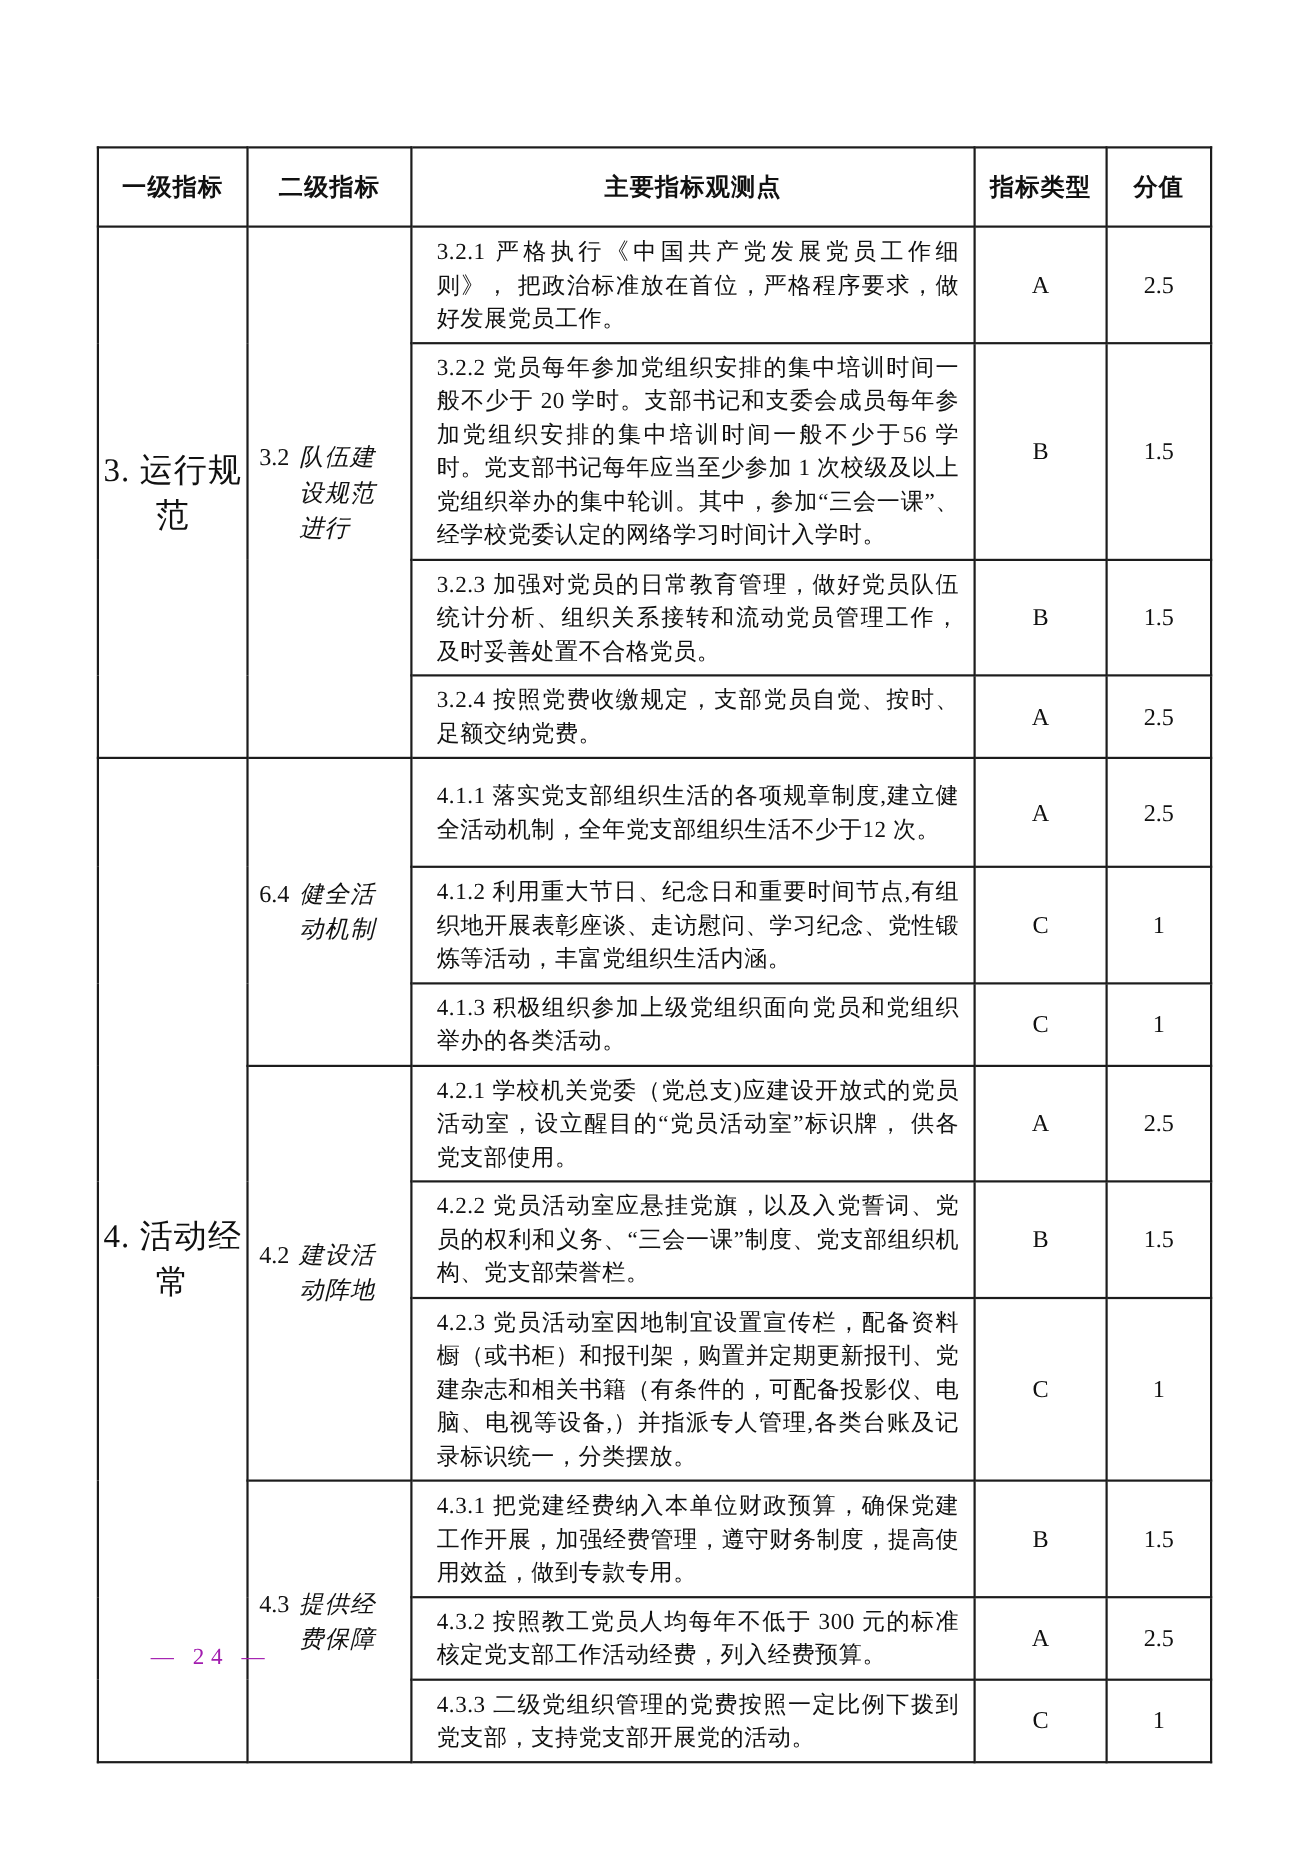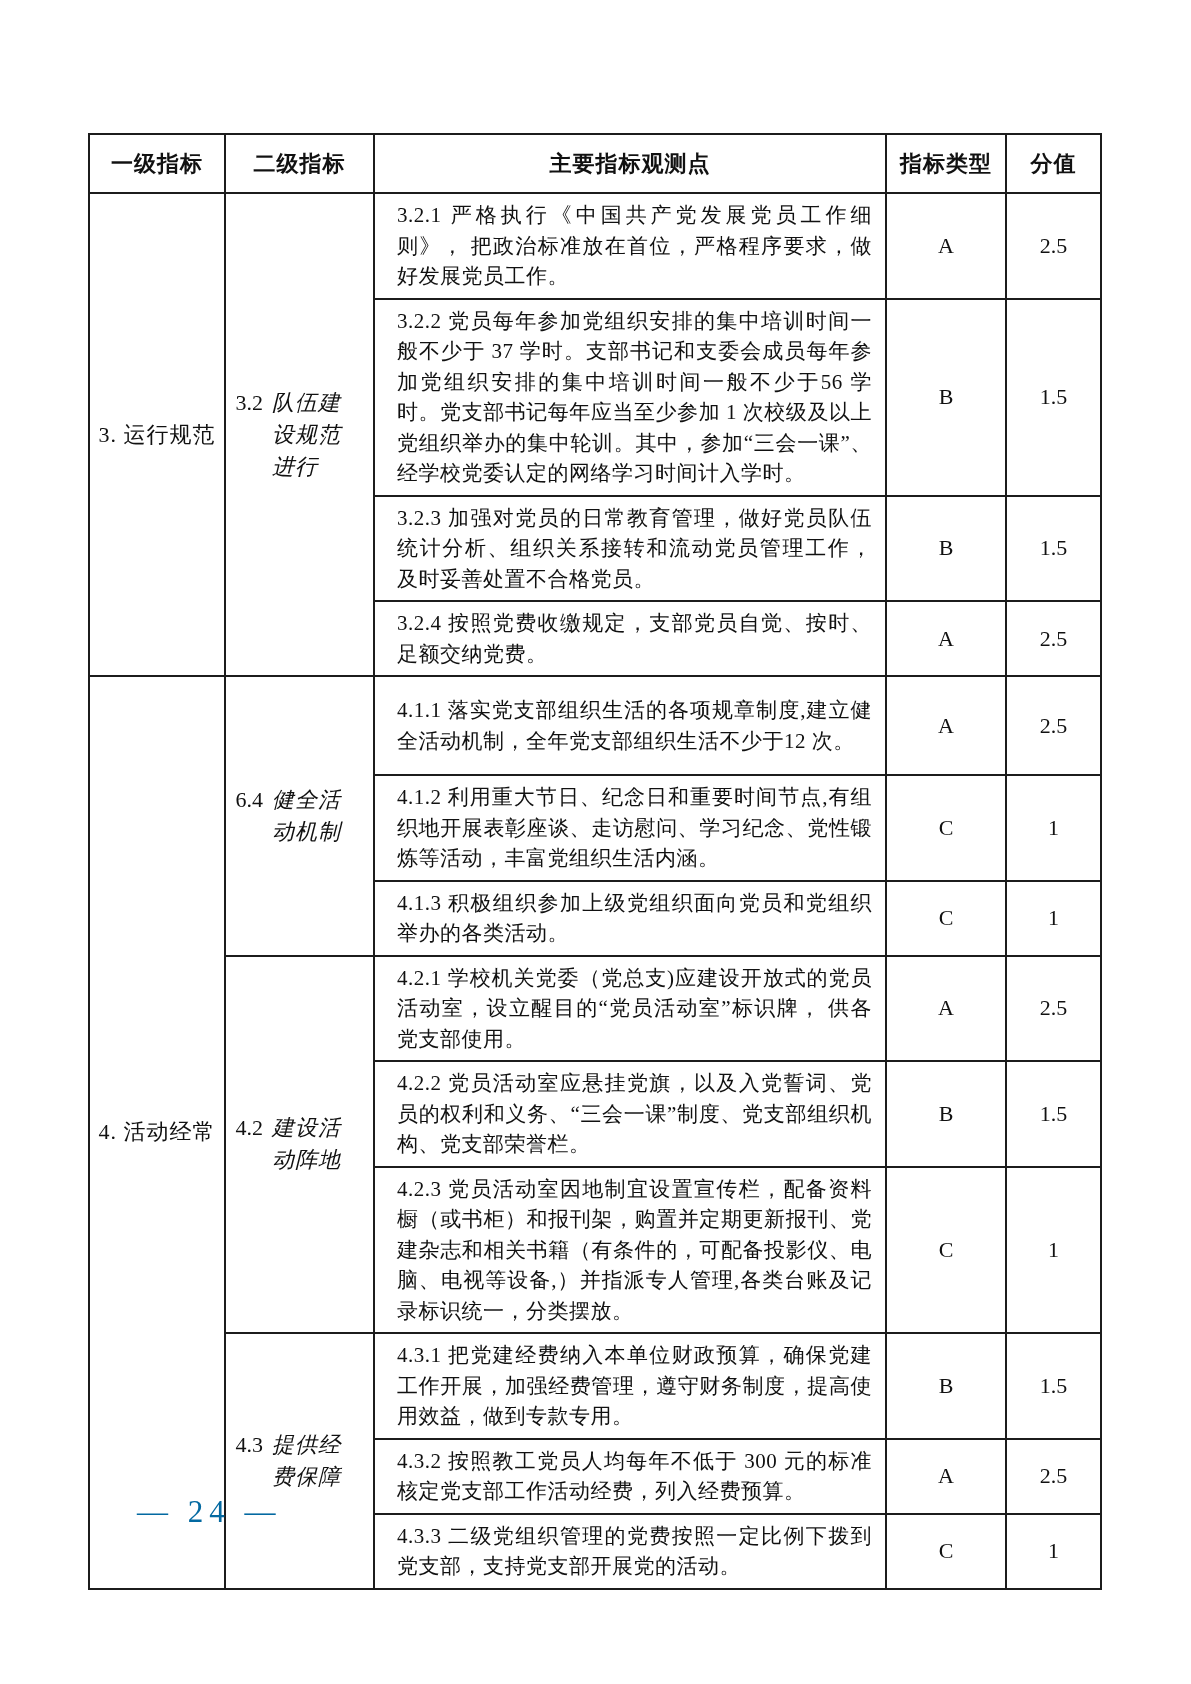--- a/index.html
+++ b/index.html
@@ -22,21 +22,21 @@
     vertical-align:middle;
     padding:0;
   }
   
   col.c1{width:136px}
   col.c2{width:149px}
   col.c3{width:512px}
   col.c4{width:120px}
   col.c5{width:95px}
 
-  tr.rhead{height:59px}
+  tr.rhead{height:72px}
   tr.r1{height:97px}
   tr.r2{height:192px}
   tr.r3{height:95px}
   tr.r4{height:65px}
   tr.r5{height:99px}
   tr.r6{height:96px}
   tr.r7{height:69px}
   tr.r8{height:93px}
   tr.r9{height:100px}
   tr.r10{height:157px}
@@ -45,21 +45,21 @@
   tr.r13{height:63px}
 
   .indicator-table th{
     font-family:"Liberation Sans","DejaVu Sans",sans-serif;
     font-weight:600;
     font-size:22px;
     text-align:center;
     letter-spacing:1px;
   }
   td.lv1{
-    font-size:22px;
+    font-size:30px;
     text-align:center;
     letter-spacing:1px;
   }
   td.lv2{padding:16px 6px;}
   .lv2wrap{
     display:flex;
     justify-content:center;
     align-items:flex-start;
     gap:9px;
     font-size:22px;
@@ -77,23 +77,23 @@
     padding:6px 13px 6px 22px;
     letter-spacing:0.5px;
   }
   td.typ,td.score{
     font-size:22px;
     text-align:center;
   }
   .page-footer{
     position:absolute;
     left:137px;top:1494px;
-    font-size:31px;
+    font-size:21px;
     letter-spacing:6px;
-    color:#0369a1;
+    color:#a21caf;
   }
 </style>
 </head>
 <body>
 
 <div class="page">
 
   <table class="indicator-table">
     <colgroup>
       <col class="c1">
@@ -119,21 +119,21 @@
           <div class="lv2wrap">
             <span>3.2</span>
             <span class="lv2name">队伍建设规范进行</span>
           </div>
         </td>
         <td class="obs">3.2.1 严格执行《中国共产党发展党员工作细则》， 把政治标准放在首位，严格程序要求，做好发展党员工作。</td>
         <td class="typ">A</td>
         <td class="score">2.5</td>
       </tr>
       <tr class="r2">
-        <td class="obs">3.2.2 党员每年参加党组织安排的集中培训时间一般不少于 37 学时。支部书记和支委会成员每年参加党组织安排的集中培训时间一般不少于56 学时。党支部书记每年应当至少参加 1 次校级及以上党组织举办的集中轮训。其中，参加“三会一课”、经学校党委认定的网络学习时间计入学时。</td>
+        <td class="obs">3.2.2 党员每年参加党组织安排的集中培训时间一般不少于 20 学时。支部书记和支委会成员每年参加党组织安排的集中培训时间一般不少于56 学时。党支部书记每年应当至少参加 1 次校级及以上党组织举办的集中轮训。其中，参加“三会一课”、经学校党委认定的网络学习时间计入学时。</td>
         <td class="typ">B</td>
         <td class="score">1.5</td>
       </tr>
       <tr class="r3">
         <td class="obs">3.2.3 加强对党员的日常教育管理，做好党员队伍统计分析、组织关系接转和流动党员管理工作， 及时妥善处置不合格党员。</td>
         <td class="typ">B</td>
         <td class="score">1.5</td>
       </tr>
       <tr class="r4">
         <td class="obs">3.2.4 按照党费收缴规定，支部党员自觉、按时、足额交纳党费。</td>

